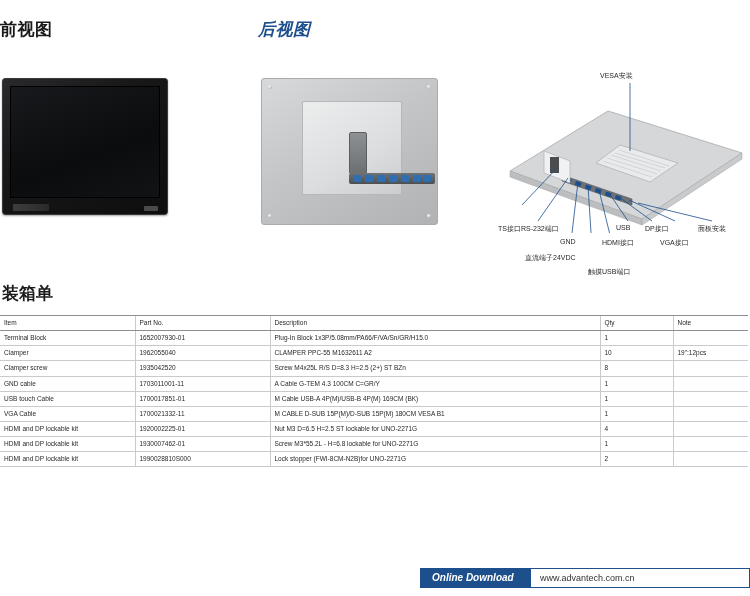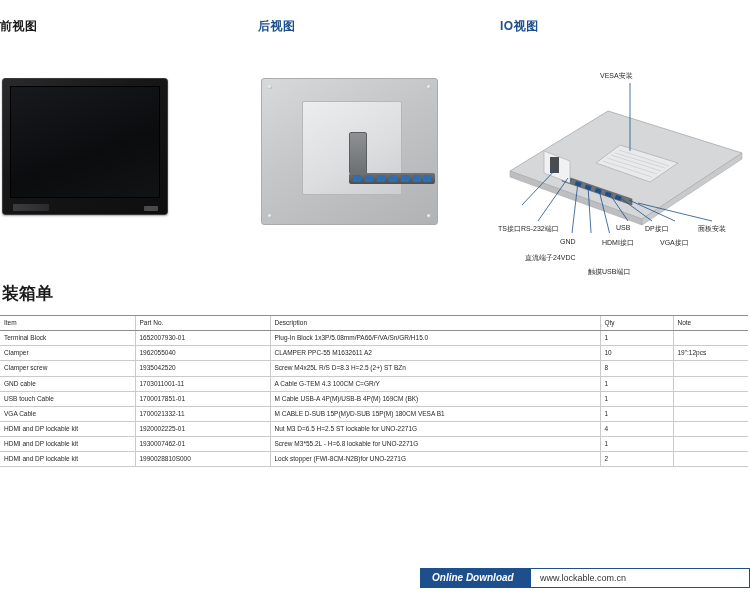--- a/index.html
+++ b/index.html
@@ -5,33 +5,33 @@
   html,body{margin:0;padding:0;}
   body{
     width:750px;height:596px;
     background:#ffffff;
     font-family:"Liberation Sans", sans-serif;
     color:#231f20;
     position:relative;
     overflow:hidden;
   }
   .section-title{
-    font-size:12px;
+    font-size:17px;
     font-weight:bold;
     color:#1a1a1a;
     letter-spacing:0.5px;
   }
   .title-blue{ color:#1c4f8c; }
   .views{
     position:absolute;
     left:0;top:18px;width:750px;height:300px;
   }
   .view-col{ position:absolute; }
   .view-front{ left:0; top:0; width:230px;}
-  .view-back{ left:258px; top:0; width:230px;}
+  .view-back{ left:258px; top:0; width:230px;font-style:italic;}
   .view-io{ left:500px; top:0; width:250px;}
 
   .view-title{ margin:0 0 14px 0; }
 
   
   .front-img{
     position:absolute;left:2px;top:60px;width:164px;height:135px;
     background:linear-gradient(145deg,#2a2a2c 0%,#171718 40%,#0e0e0f 100%);
     border:1px solid #3a3a3c;
     border-radius:3px;
@@ -184,21 +184,20 @@
           <i style="left:40px;"></i>
             <i style="left:52px;"></i>
             <i style="left:64px;"></i>
           <i style="left:74px;"></i>
         </div>
       </div>
     </div>
   </div>
 
   <div class="view-col view-io">
-    <div class="section-title title-blue view-title">IO视图</div>
 
     <div class="io-img">
       <svg width="250" height="160" viewBox="0 0 250 160">
 
         <polygon points="10,98 108,38 242,80 142,146" fill="#d6d7d9" stroke="#b4b6b8" stroke-width="1"></polygon>
         <polygon points="10,98 142,146 142,152 10,104" fill="#bcbec0" stroke="#a9abad" stroke-width="0.6"></polygon>
         <polygon points="142,146 242,80 242,86 142,152" fill="#c8cacc" stroke="#a9abad" stroke-width="0.6"></polygon>
 
         <polygon points="120,72 178,90 150,109 96,90" fill="#e9eaec" stroke="#b0b2b4" stroke-width="0.8"></polygon>
         <g stroke="#c2c4c6" stroke-width="0.6">
@@ -334,14 +333,14 @@
         <td class="sep"></td>
       </tr>
     </tbody>
   </table>
 </div>
 
 <div class="footer">
   <div class="footer-bar"></div>
   <div class="footer-label">Online Download</div>
   <div class="footer-url-box"></div>
-  <div class="footer-url">www.lockable.com.cn</div>
+  <div class="footer-url">www.advantech.com.cn</div>
 </div>
 
 </body></html>

